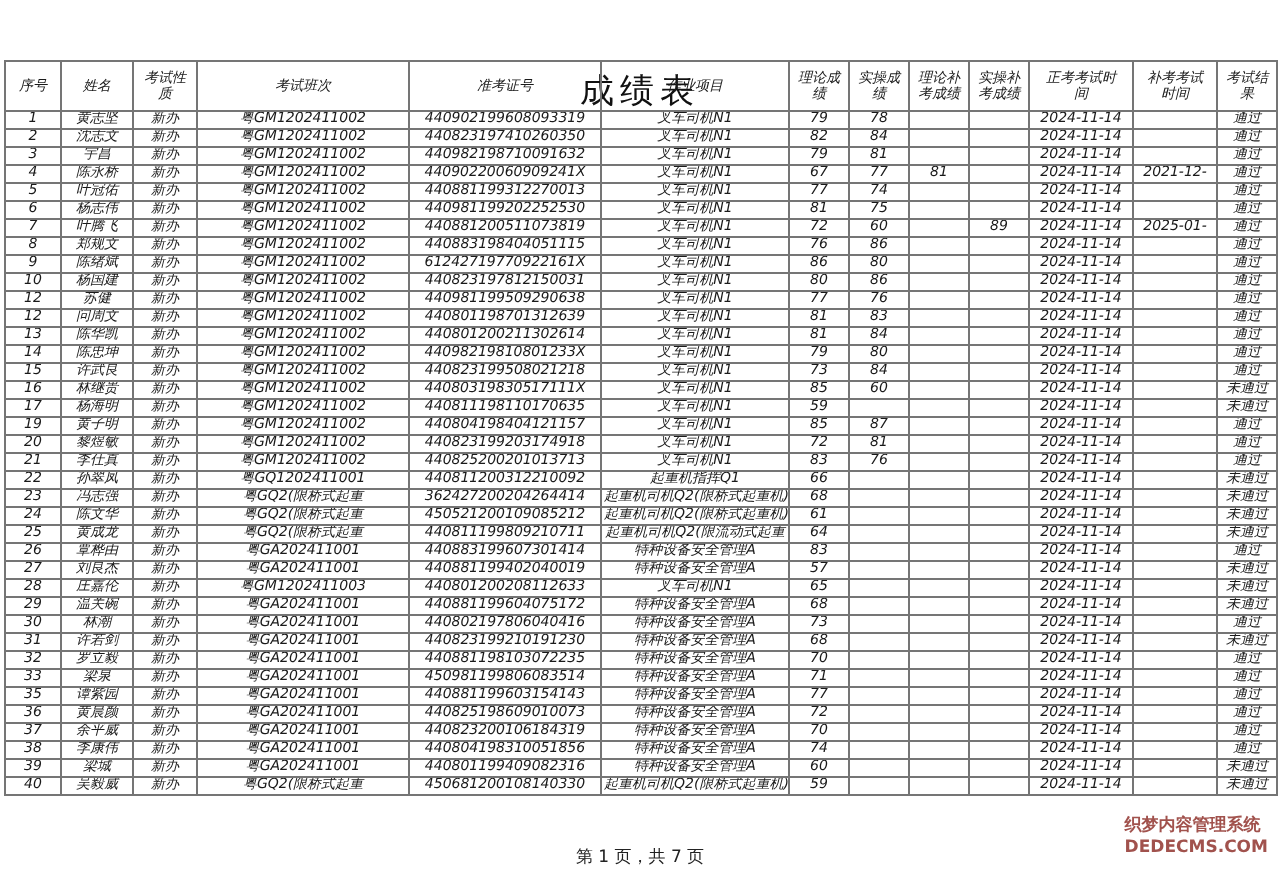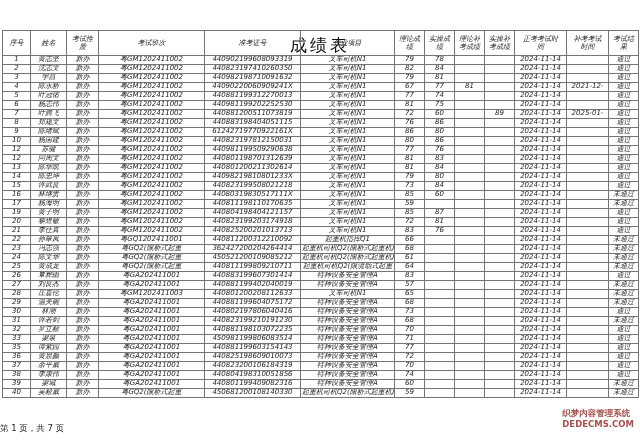--- a/index.html
+++ b/index.html
@@ -23,21 +23,21 @@
     border:1px solid #757575;
     padding:0 1px;overflow:hidden;white-space:nowrap;
     text-align:center;vertical-align:middle;
   }
   table.score th{
     height:24px;font-weight:normal;white-space:pre-line;line-height:1.2;
   }
   table.score td{height:8px;line-height:1.05}
   .footer{
     position:absolute;top:423px;left:0;width:100%;
-    text-align:left;font-size:8.5px;color:#222;
+    text-align:center;font-size:8.5px;color:#222;
   }
   .watermark{
     position:absolute;right:6px;top:408px;
     text-align:left;font-size:8.5px;font-weight:bold;
     color:#a1524d;line-height:1.3;
   }
 </style>
 </head>
 <body>
 

